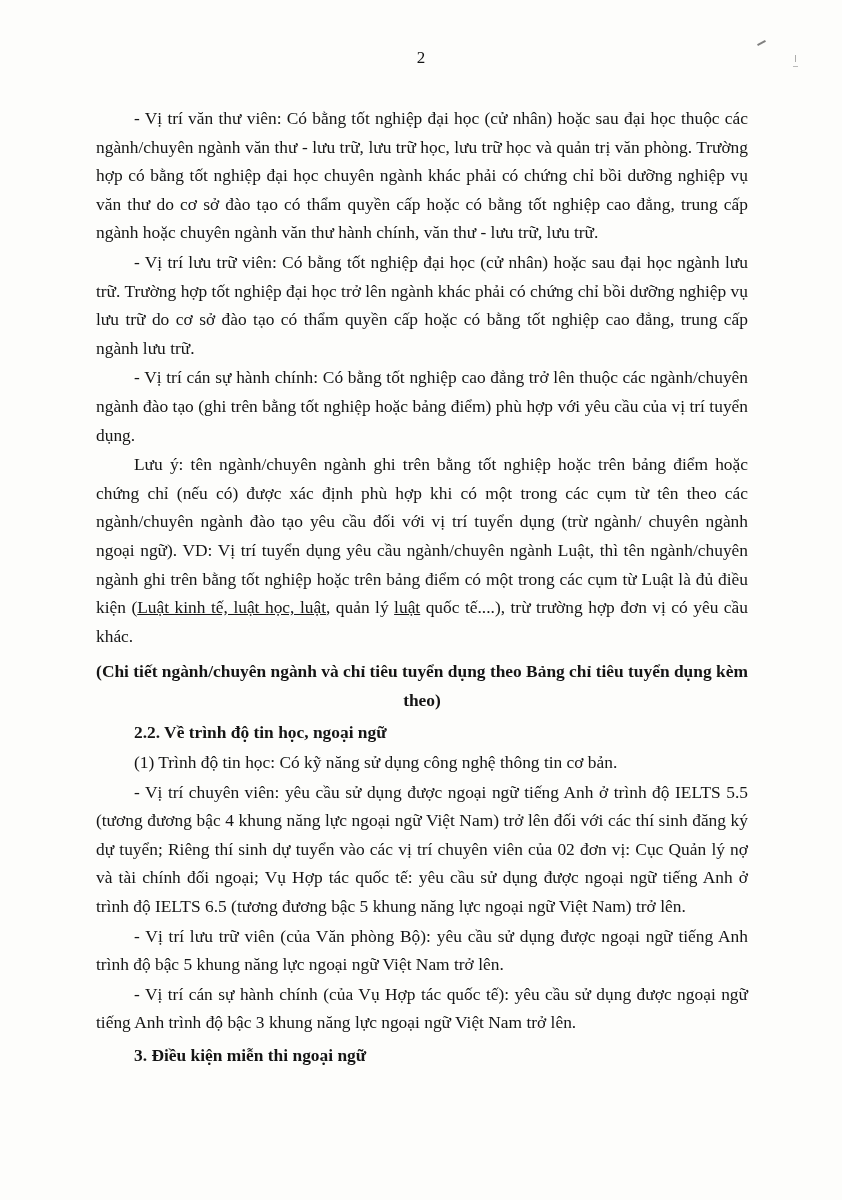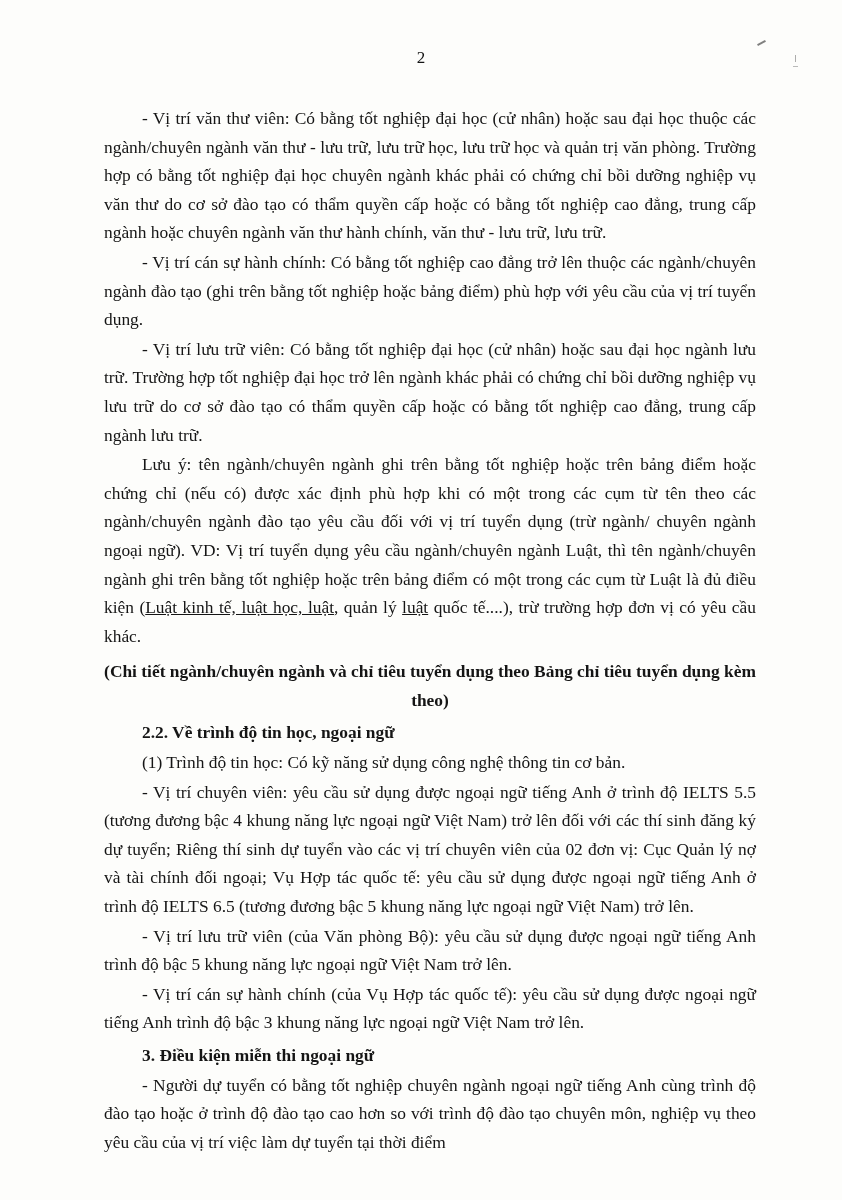--- a/index.html
+++ b/index.html
@@ -52,21 +52,21 @@
     top: 66px;
     left: 793px;
     width: 5px;
     height: 1px;
     background: #777;
     opacity: .5;
   }
   .body-text {
     position: absolute;
     top: 104px;
-    left: 104px;
+    left: 96px;
     width: 652px;
   }
   p {
     margin: 0 0 1px 0;
     font-size: 17.4px;
     line-height: 28.6px;
     text-align: justify;
     text-justify: inter-word;
     color: #151515;
   }
@@ -100,39 +100,38 @@
   <div class="page-number">2</div>
 
   <div class="scan-mark-1"></div>
   <div class="scan-mark-2"></div>
   <div class="scan-mark-3"></div>
 
   <div class="body-text">
 
     <p class="indent">- Vị trí văn thư viên: Có bằng tốt nghiệp đại học (cử nhân) hoặc sau đại học thuộc các ngành/chuyên ngành văn thư - lưu trữ, lưu trữ học, lưu trữ học và quản trị văn phòng. Trường hợp có bằng tốt nghiệp đại học chuyên ngành khác phải có chứng chỉ bồi dưỡng nghiệp vụ văn thư do cơ sở đào tạo có thẩm quyền cấp hoặc có bằng tốt nghiệp cao đẳng, trung cấp ngành hoặc chuyên ngành văn thư hành chính, văn thư - lưu trữ, lưu trữ.</p>
 
+    <p class="indent">- Vị trí lưu trữ viên: Có bằng tốt nghiệp đại học (cử nhân) hoặc sau đại học ngành lưu trữ. Trường hợp tốt nghiệp đại học trở lên ngành khác phải có chứng chỉ bồi dưỡng nghiệp vụ lưu trữ do cơ sở đào tạo có thẩm quyền cấp hoặc có bằng tốt nghiệp cao đẳng, trung cấp ngành lưu trữ.</p>
+
     <p class="indent">- Vị trí cán sự hành chính: Có bằng tốt nghiệp cao đẳng trở lên thuộc các ngành/chuyên ngành đào tạo (ghi trên bằng tốt nghiệp hoặc bảng điểm) phù hợp với yêu cầu của vị trí tuyển dụng.</p>
-
-    <p class="indent">- Vị trí lưu trữ viên: Có bằng tốt nghiệp đại học (cử nhân) hoặc sau đại học ngành lưu trữ. Trường hợp tốt nghiệp đại học trở lên ngành khác phải có chứng chỉ bồi dưỡng nghiệp vụ lưu trữ do cơ sở đào tạo có thẩm quyền cấp hoặc có bằng tốt nghiệp cao đẳng, trung cấp ngành lưu trữ.</p>
 
     <p class="indent">
       <span class="italic">Lưu ý:</span><span> tên ngành/chuyên ngành ghi trên bằng tốt nghiệp hoặc trên bảng điểm hoặc chứng chỉ (nếu có) được xác định phù hợp khi có một trong các cụm từ tên theo các ngành/chuyên ngành đào tạo yêu cầu đối với vị trí tuyển dụng </span><span class="italic">(trừ ngành/ chuyên ngành ngoại ngữ)</span><span>. VD: Vị trí tuyển dụng yêu cầu ngành/chuyên ngành Luật, thì tên ngành/chuyên ngành ghi trên bằng tốt nghiệp hoặc trên bảng điểm có một trong các cụm từ Luật là đủ điều kiện (</span><span class="u">Luật kinh tế, luật học, luật</span><span>, quản lý </span><span class="u">luật</span><span> quốc tế....), trừ trường hợp đơn vị có yêu cầu khác.</span>
     </p>
 
     <p class="center italic bold">(Chi tiết ngành/chuyên ngành và chỉ tiêu tuyển dụng theo Bảng chỉ tiêu tuyển dụng kèm theo)</p>
 
     <p class="heading">2.2. Về trình độ tin học, ngoại ngữ</p>
 
     <p class="indent">(1) Trình độ tin học: Có kỹ năng sử dụng công nghệ thông tin cơ bản.</p>
 
 
     <p class="indent">- Vị trí chuyên viên: yêu cầu sử dụng được ngoại ngữ tiếng Anh ở trình độ IELTS 5.5 (tương đương bậc 4 khung năng lực ngoại ngữ Việt Nam) trở lên đối với các thí sinh đăng ký dự tuyển; Riêng thí sinh dự tuyển vào các vị trí chuyên viên của 02 đơn vị: Cục Quản lý nợ và tài chính đối ngoại; Vụ Hợp tác quốc tế: yêu cầu sử dụng được ngoại ngữ tiếng Anh ở trình độ IELTS 6.5 (tương đương bậc 5 khung năng lực ngoại ngữ Việt Nam) trở lên.</p>
 
     <p class="indent">- Vị trí lưu trữ viên (của Văn phòng Bộ): yêu cầu sử dụng được ngoại ngữ tiếng Anh trình độ bậc 5 khung năng lực ngoại ngữ Việt Nam trở lên.</p>
 
     <p class="indent">- Vị trí cán sự hành chính (của Vụ Hợp tác quốc tế): yêu cầu sử dụng được ngoại ngữ tiếng Anh trình độ bậc 3 khung năng lực ngoại ngữ Việt Nam trở lên.</p>
 
     <p class="heading-plain">3. Điều kiện miễn thi ngoại ngữ</p>
 
-    <p class="indent">- Người dự tuyển có bằng tốt nghiệp chuyên ngành ngoại ngữ tiếng Anh cùng trình độ đào tạo hoặc ở trình độ đào tạo cao hơn so với trình độ đào tạo chuyên môn, nghiệp vụ theo yêu cầu của vị trí việc làm dự tuyển tại thời điểm</p>
 
   </div>
 </div>
 
 </body></html>

